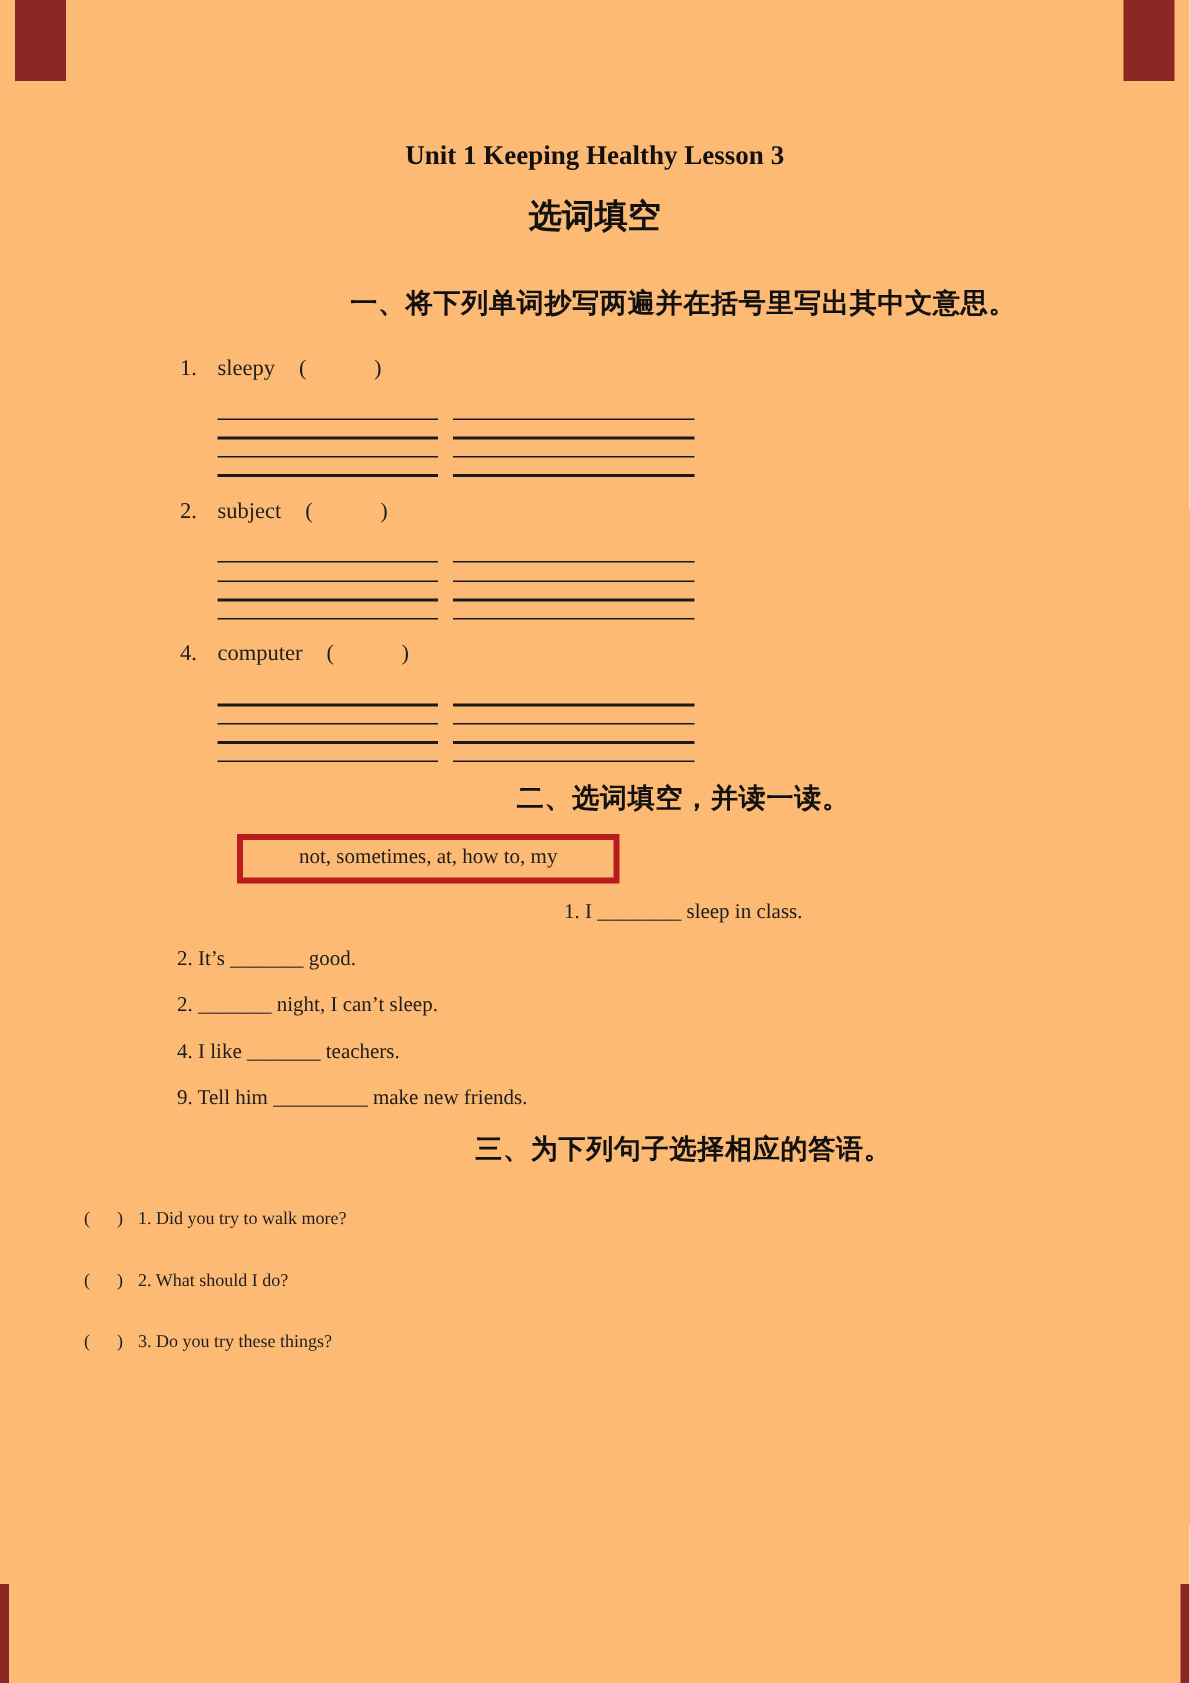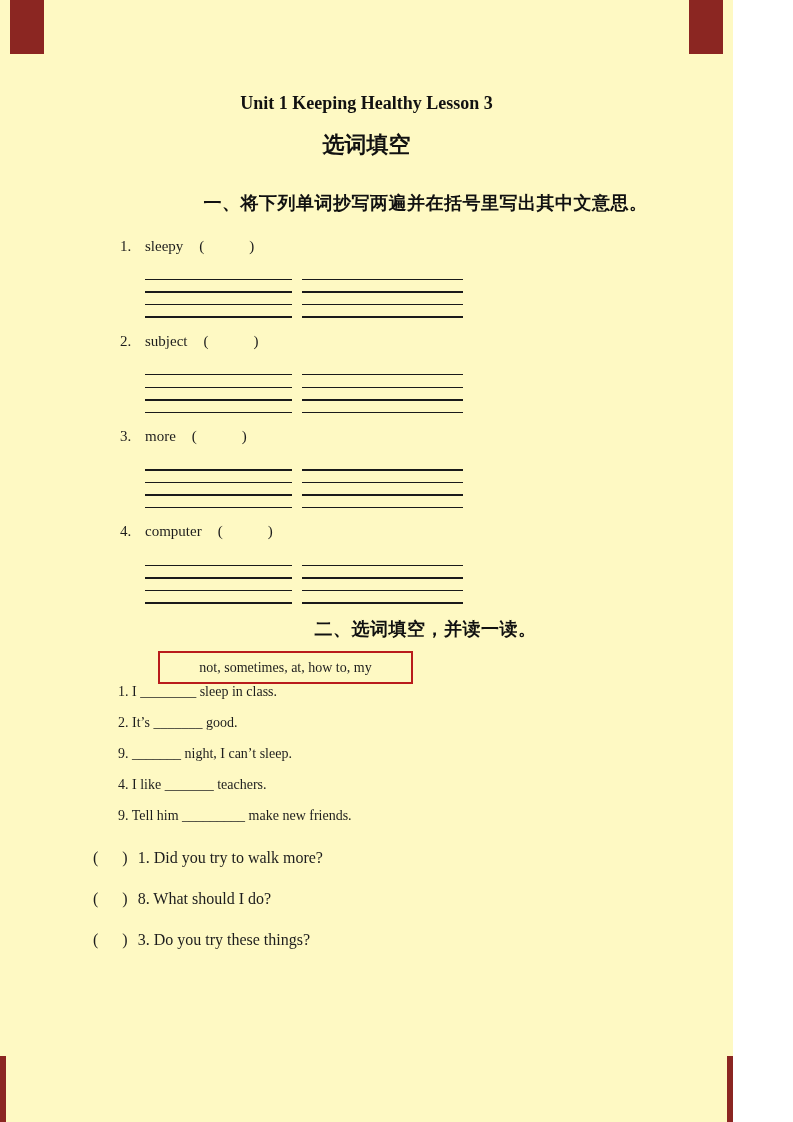--- a/index.html
+++ b/index.html
@@ -1,17 +1,17 @@
 <!DOCTYPE html>
 <html><head>
 <meta charset="utf-8">
 <style>
   html,body{margin:0;padding:0;background:#ffffff;}
   .page{
-    position:relative;width:733px;height:1122px;background:#fef9c3;
+    position:relative;width:793px;height:1122px;background:#fdba74;
     color:#1d1d1d;font-family:"Liberation Serif",serif;overflow:hidden;
   }
   
   .mark{position:absolute;}
   .mark-tl{left:10px;top:0;width:34px;height:54px;}
   .mark-tr{right:10px;top:0;width:34px;height:54px;}
   .mark-bl{left:0;bottom:0;width:6px;height:66px;}
   .mark-br{right:0;bottom:0;width:6px;height:66px;}
 
   .title{margin:92px 0 0;text-align:center;font-size:18px;font-weight:700;
@@ -28,27 +28,27 @@
   .num{display:inline-block;width:25px;}
   .paren{margin-left:16px;white-space:pre;}
 
   .staff-pair{display:flex;gap:10px;margin:24px 0 0 145px;width:318px;}
   .staff{display:flex;flex-direction:column;justify-content:space-between;height:39px;}
   .staff-l{width:147px;}
   .staff-r{width:161px;}
   .staff i{display:block;height:1.4px;background:#1a1a1a;}
 
   .word-bank{box-sizing:border-box;margin:12px 0 0 158px;width:255px;height:33px;
-         border:2px solid #b91c1c;display:flex;align-items:center;justify-content:center;
+         border:4px solid #b91c1c;display:flex;align-items:center;justify-content:center;
          font-size:14px;}
 
   .sentence{margin:0 0 15px 118px;font-size:14px;line-height:16px;}
-  .sentence.first{}
+  .sentence.first{margin-top:12px;text-align:center;}
 
-  .question{margin:25px 0 0 93px;font-size:16px;line-height:16px;}
+  .question{margin:25px 0 0 56px;font-size:12px;line-height:16px;}
   .question.first{margin-top:26px;}
   .qparen{white-space:pre;}
   .qtext{margin-left:10px;}
 </style>
 </head>
 <body>
 
 <div class="page">
 
   <div class="mark mark-tl" style="background: rgb(139, 38, 34);"></div>
@@ -94,39 +94,20 @@
         </div>
       <div class="staff staff-r">
           <i></i>
           <i></i>
           <i></i>
           <i></i>
         </div>
     </div>
   </div>
 
-  <div class="word-item">
-    <div class="word-row">
-      <span class="num">3.</span><span class="word">more</span><span class="paren">(            )</span>
-    </div>
-    <div class="staff-pair">
-      <div class="staff staff-l">
-          <i></i>
-          <i></i>
-          <i></i>
-          <i></i>
-        </div>
-      <div class="staff staff-r">
-          <i></i>
-          <i></i>
-          <i></i>
-          <i></i>
-        </div>
-    </div>
-  </div>
 
   <div class="word-item">
     <div class="word-row">
       <span class="num">4.</span><span class="word">computer</span><span class="paren">(            )</span>
     </div>
     <div class="staff-pair">
       <div class="staff staff-l">
           <i></i>
           <i></i>
           <i></i>
@@ -142,28 +123,29 @@
   </div>
 
   <h3 class="sec-heading tight">二、选词填空，并读一读。</h3>
 
   <div class="word-bank">
     <span>not, sometimes, at, how to, my</span>
   </div>
 
   <p class="sentence first">1. I ________ sleep in class.</p>
   <p class="sentence">2. It’s _______ good.</p>
-  <p class="sentence">9. _______ night, I can’t sleep.</p>
+  <p class="sentence">2. _______ night, I can’t sleep.</p>
   <p class="sentence">4. I like _______ teachers.</p>
   <p class="sentence">9. Tell him _________ make new friends.</p>
 
+  <h3 class="sec-heading tight">三、为下列句子选择相应的答语。</h3>
 
   <p class="question first">
     <span class="qparen">(      )</span><span class="qtext">1. Did you try to walk more?</span>
   </p>
   <p class="question">
-    <span class="qparen">(      )</span><span class="qtext">8. What should I do?</span>
+    <span class="qparen">(      )</span><span class="qtext">2. What should I do?</span>
   </p>
   <p class="question">
     <span class="qparen">(      )</span><span class="qtext">3. Do you try these things?</span>
   </p>
 
 </div>
 
 </body></html>

